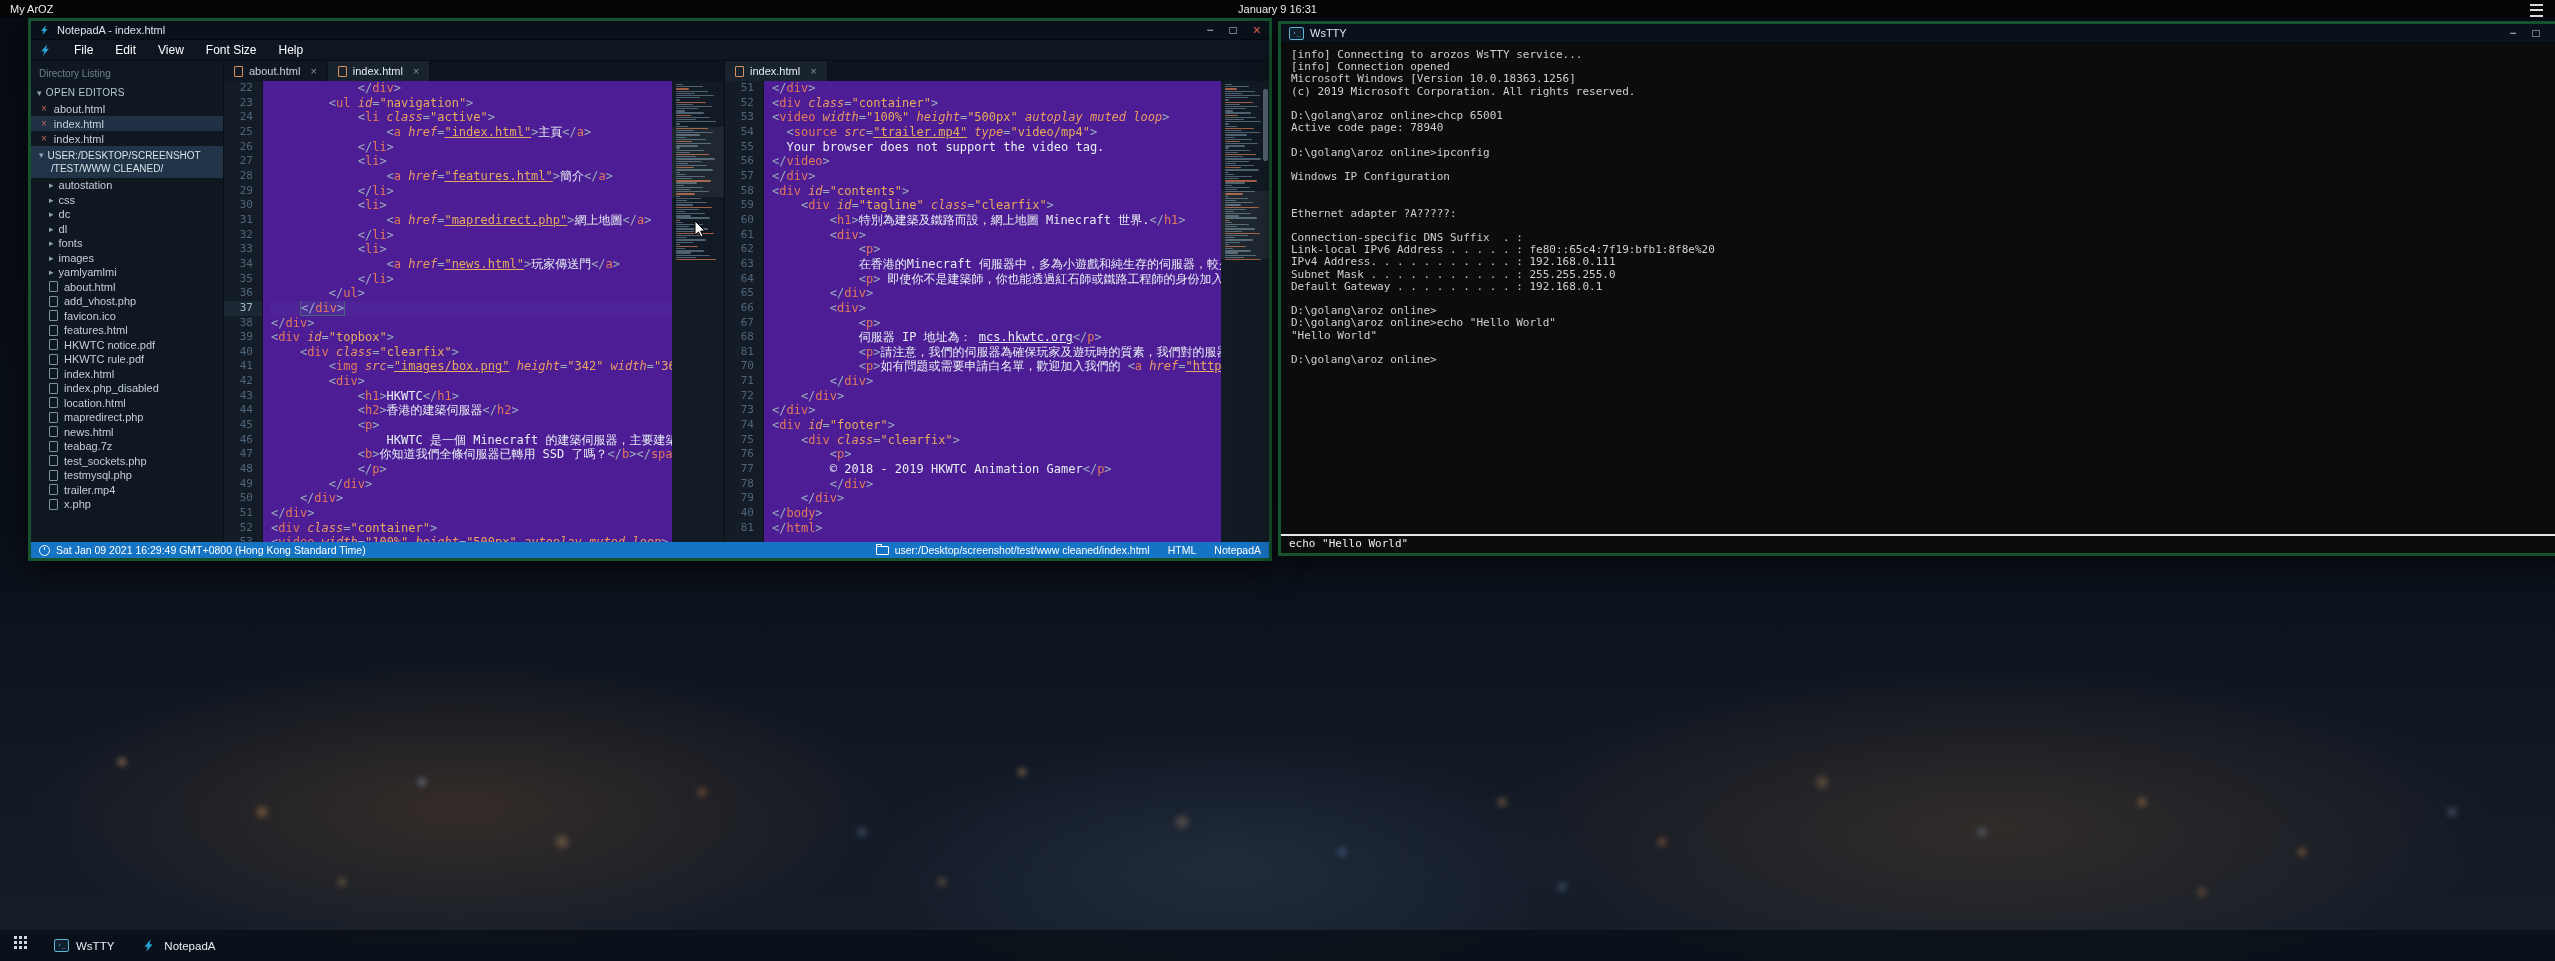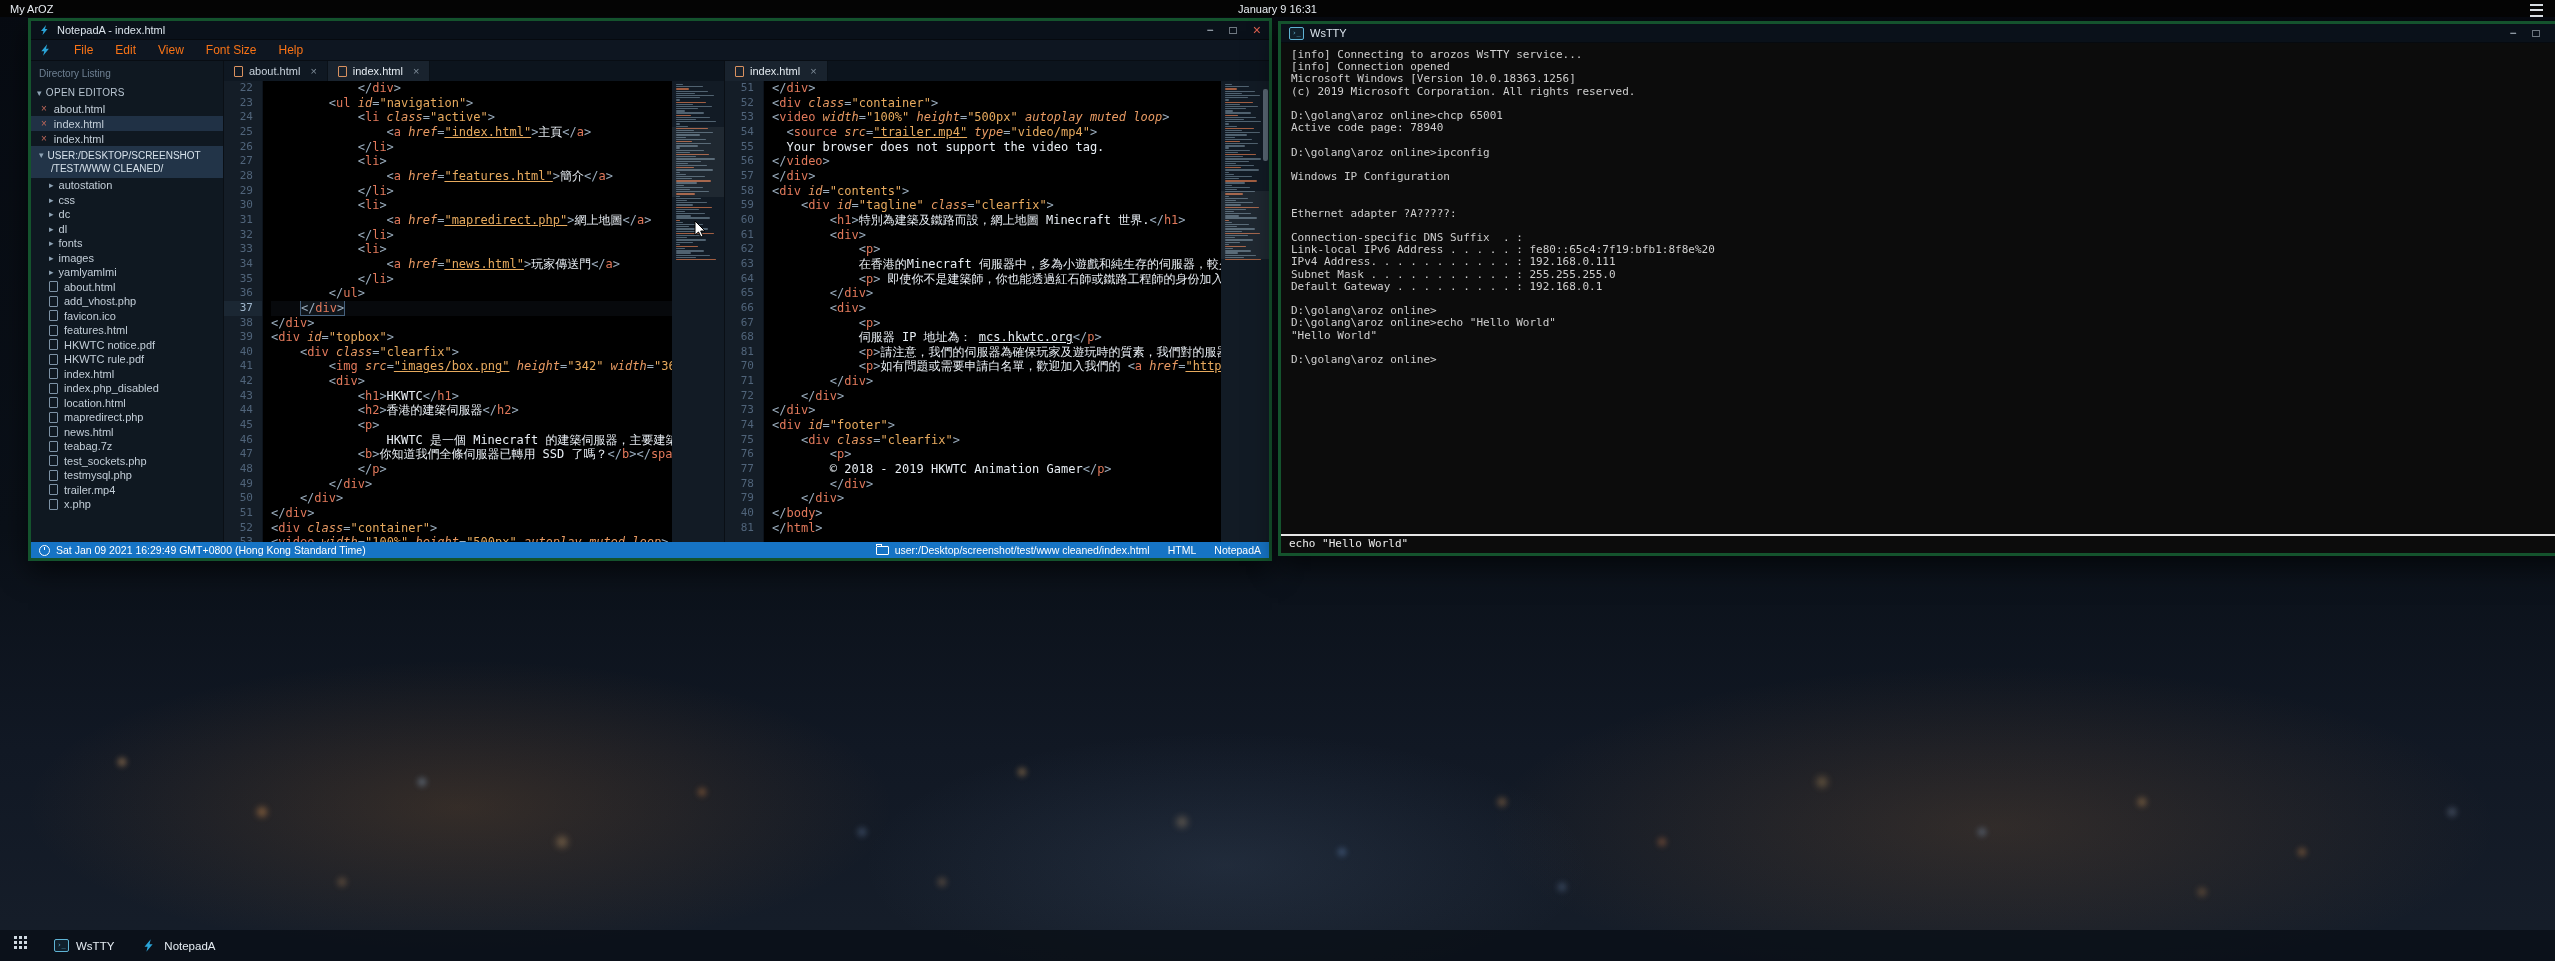--- a/index.html
+++ b/index.html
@@ -38,21 +38,21 @@
   .titlebar{height:18px;background:#0a111a;display:flex;align-items:center;padding:0 8px;border-bottom:1px solid #060a0f;}
   .titlebar .wtitle{color:#dbe4ec;font-size:11px;margin-left:6px;flex:1;white-space:nowrap;}
   .wcontrols{display:flex;align-items:center;gap:16px;}
   .wc{color:#c9d4de;font-size:12px;line-height:12px;cursor:default;}
   .wc.close{color:#e0604f;font-size:14px;}
 
   
   #notepad{left:8px;top:18px;width:1244px;height:543px;background:#0f1821;display:flex;flex-direction:column;}
   .menubar{height:20px;background:#0e1621;display:flex;align-items:center;gap:0;padding:0 8px;border-bottom:1px solid #080d13;}
   .menubar .logo{margin-right:10px;display:flex;align-items:center;}
-  .menu-item{color:#f97316;font-size:12px;padding:0 11px;line-height:20px;}
+  .menu-item{color:#ffffff;font-size:12px;padding:0 11px;line-height:20px;}
   .np-main{flex:1;display:flex;min-height:0;}
 
   
   .sidebar{width:192px;flex:none;background:#0f1821;border-right:1px solid #0a0f15;overflow:hidden;font-size:11px;color:#c3ced8;}
   .sb-heading{color:#6f8193;font-size:10px;padding:7px 8px 5px 8px;}
   .sb-section{display:flex;align-items:center;gap:4px;padding:3px 6px;color:#b9c6d2;font-size:10px;letter-spacing:.3px;}
   .chev{color:#8fa3b5;font-size:9px;}
   .oe-row{display:flex;align-items:center;height:15px;padding-left:10px;}
   .oe-row.selected{background:#203145;}
   .oe-x{color:#c0685a;font-size:10px;margin-right:7px;}
@@ -66,21 +66,21 @@
   
   .editor{flex:1;display:flex;min-width:0;}
   .pane{display:flex;flex-direction:column;min-width:0;}
   #pane1{width:500px;flex:none;}
   #pane2{flex:1;border-left:1px solid #0a0f15;}
   .tabbar{height:20px;background:#0c141d;display:flex;align-items:stretch;flex:none;}
   .tab{display:flex;align-items:center;padding:0 10px;background:#0f1822;border-right:1px solid #0a1118;color:#c8d2dc;font-size:11px;gap:6px;}
   .tab.active{background:#19232e;color:#e4ebf1;}
   .ticon{display:inline-block;width:7px;height:9px;border:1px solid #d9915f;border-radius:1px;flex:none;}
   .tclose{color:#7e8c99;font-size:11px;margin-left:4px;}
-  .pane-body{flex:1;display:flex;min-height:0;background:#000000;}
+  .pane-body{flex:1;display:flex;min-height:0;background:#4c1d95;}
   .gutter{width:38px;flex:none;background:#141d27;border-right:1px solid #0d141d;}
   .gut{height:14.66px;line-height:14.66px;text-align:right;padding-right:9px;color:#50647a;
        font-family:"DejaVu Sans Mono",monospace;font-size:11px;}
   .gut.active{color:#9fb6cc;background:rgba(120,160,200,.08);}
   .codecol{flex:1;min-width:0;overflow:hidden;padding-left:8px;}
   .code-line{height:14.66px;line-height:14.66px;white-space:pre;overflow:hidden;
        font-family:"DejaVu Sans Mono",monospace;font-size:12px;}
   .code-line.active{background:rgba(120,160,200,.06);}
   .p{color:#9aacbd;} .t{color:#e2795b;} .a{color:#e89a63;font-style:italic;} .s{color:#e7aa5e;}
   .u{color:#e7aa5e;text-decoration:underline;} .x{color:#e8eef4;} .lk{color:#e8eef4;text-decoration:underline;}

